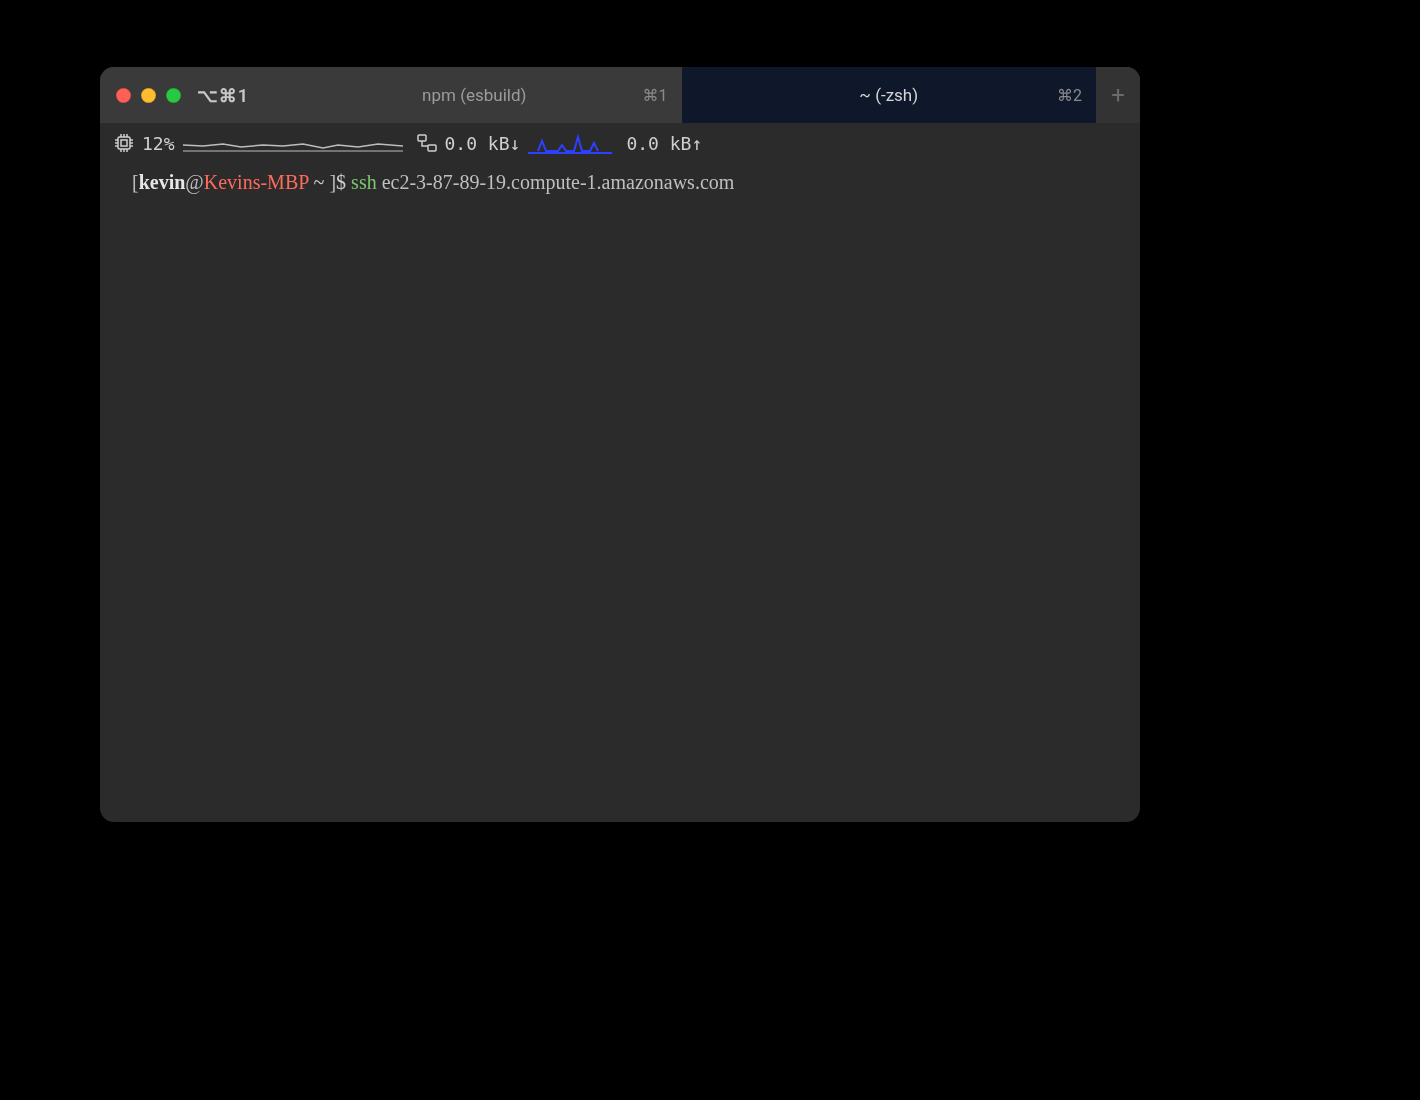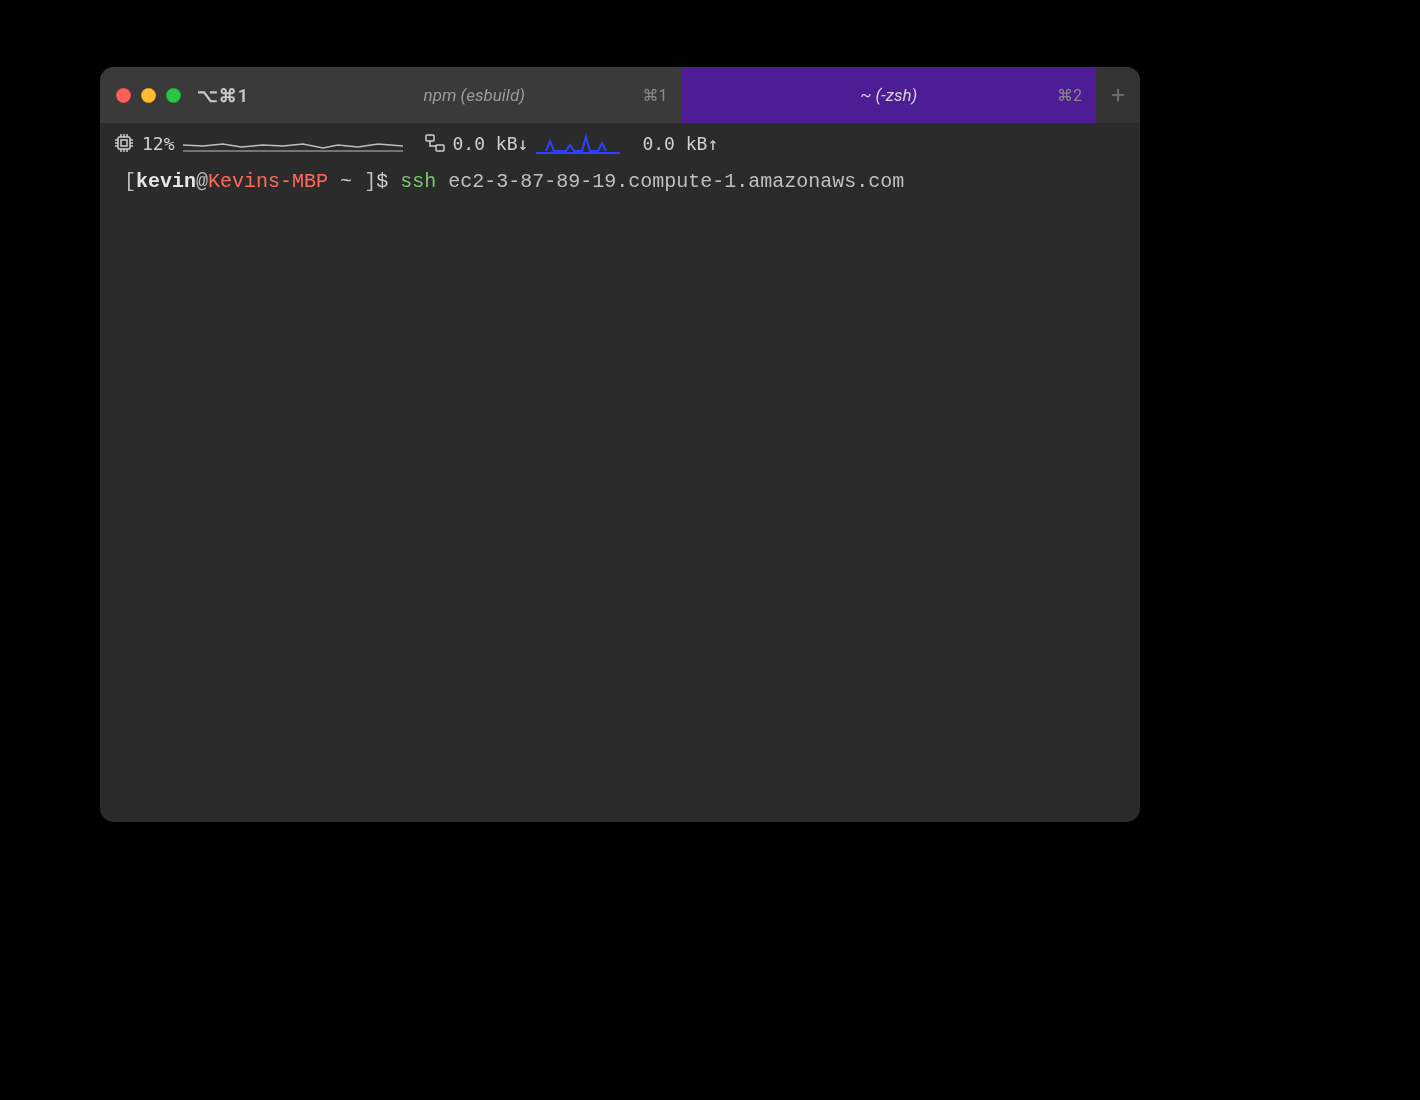--- a/index.html
+++ b/index.html
@@ -62,47 +62,47 @@
   }
   .tab {
     flex: 1;
     display: flex;
     align-items: center;
     justify-content: center;
     position: relative;
     cursor: pointer;
     color: #9b9b9b;
   }
-  .tab .tab-title { flex: 1; text-align: center; font-style: italic; }
+  .tab .tab-title { flex: 1; text-align: center; }
   .tab .tab-shortcut {
     position: absolute;
     right: 14px;
     color: #8a8a8a;
     font-size: 16px;
   }
   .tab.inactive { background: #3a3a3a; }
   .tab.active {
-    background: #4c1d95;
+    background: #0f172a;
     color: #d6d6d6;
   }
   .newtab {
     width: 44px;
     display: flex;
     align-items: center;
     justify-content: center;
     color: #6a6a6a;
     font-size: 24px;
     cursor: pointer;
     background: #333;
   }
   
   .statusbar {
     display: flex;
     align-items: center;
-    gap: 22px;
+    gap: 14px;
     height: 40px;
     padding: 0 14px;
     color: #d0d0d0;
     font-size: 18px;
     font-family: ui-monospace, "SF Mono", Menlo, Monaco, monospace;
     text-align: right;
   }
   .stat {
     display: flex;
     align-items: center;
@@ -136,25 +136,25 @@
   .bar-meter.m60::after { left: 63%; }
   .net-spark {
     width: 84px;
     height: 22px;
     position: relative;
     border-bottom: 2px solid #2d40ff;
   }
   .net-spark svg { position: absolute; left: 0; bottom: -1px; }
   
   .termbody {
-    padding: 4px 14px 14px 24px;
+    padding: 4px 14px 14px 32px;
     color: #cfcfcf;
     font-size: 20px;
     line-height: 1.5;
-    font-family: Liberation Mono, monospace;
+    font-family: Liberation Serif, serif;
     white-space: pre;
   }
   .pr-bracket { color: #bdbdbd; }
   .pr-user   { color: #e6e6e6; font-weight: 700; }
   .pr-at     { color: #bdbdbd; }
   .pr-host   { color: #ff6b5b; }
   .pr-path   { color: #cfcfcf; }
   .pr-dollar { color: #cfcfcf; }
   .cmd-green { color: #7cc66f; }
   .cmd-arg   { color: #bfbfbf; }

